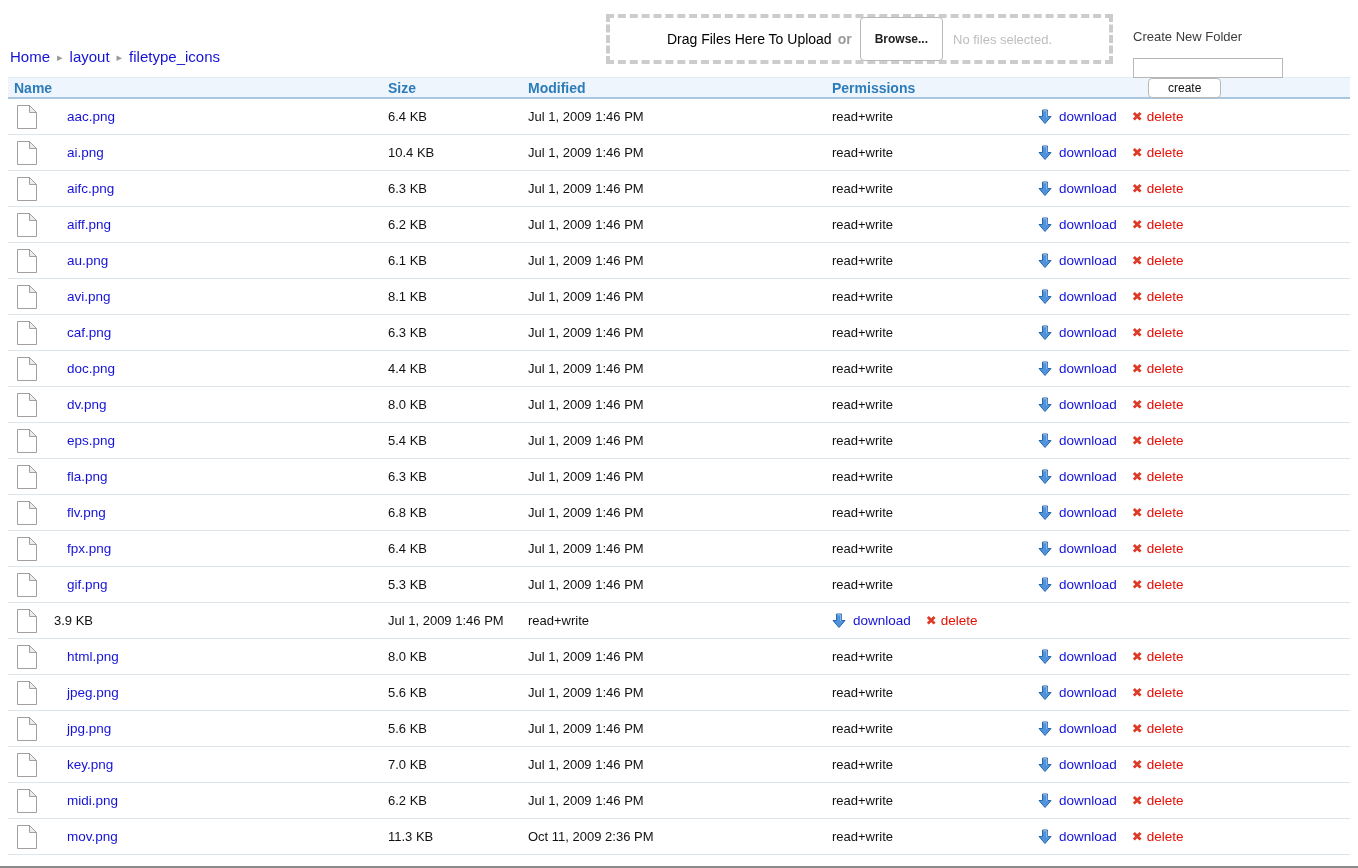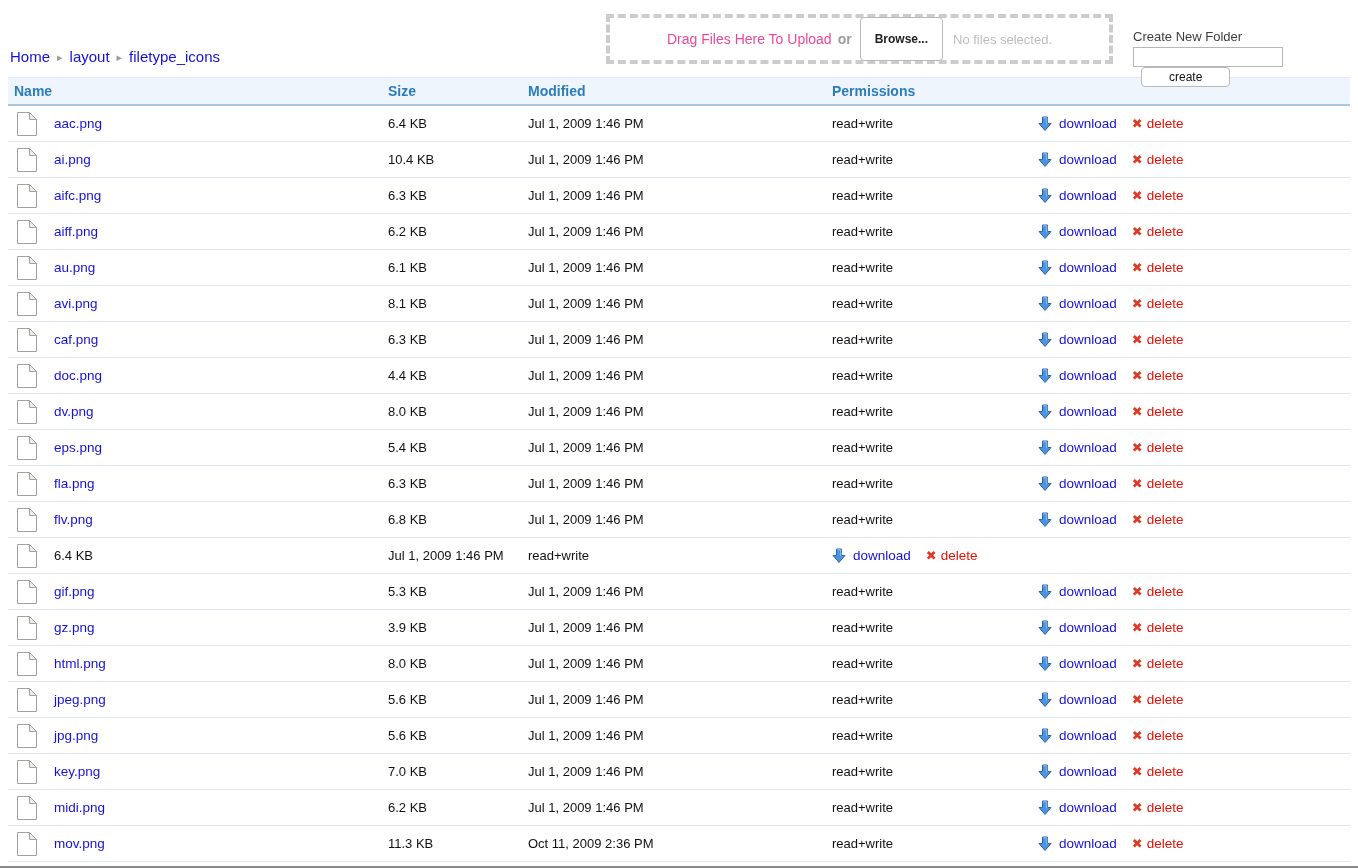--- a/index.html
+++ b/index.html
@@ -24,76 +24,76 @@
   .breadcrumb a { color: #1512d6; }
   .breadcrumb .sep { color: #9a9a9a; font-size: 11px; margin: 0 7px; vertical-align: 1px; }
 
   .dropzone {
     position: absolute; left: 606px; top: 14px;
     width: 507px; height: 50px;
     border: 4px dashed #cccccc;
     display: flex; align-items: center; justify-content: center;
     white-space: nowrap;
   }
-  .dropzone .drag-text { color: #ec4899; font-size: 14px; }
+  .dropzone .drag-text { color: #000000; font-size: 14px; }
   .dropzone .or-text { color: #9b9b9b; font-size: 14px; font-weight: bold; margin: 0 8px 0 6px; }
   .browse-btn {
     font-family: inherit; font-size: 12px; font-weight: bold; color: #222;
     background: #ffffff;
     border: 1px solid #b9b9b9; border-radius: 4px;
     padding: 14px 14px;
     cursor: pointer;
   }
   .dropzone .nofiles-text { color: #bdbdbd; font-size: 13px; margin-left: 10px; }
 
   .newfolder { position: absolute; left: 1133px; top: 29px; }
-  .newfolder .nf-label { color: #3c3c3c; font-size: 13px; display: block; margin-bottom: 3px; }
+  .newfolder .nf-label { color: #3c3c3c; font-size: 13px; display: block; margin-bottom: 14px; }
   .nf-input {
     width: 150px; height: 20px;
     border: 1px solid #b6b6b6;
     font-family: inherit; font-size: 12px;
     padding: 0 3px;
     vertical-align: middle;
   }
   .create-btn {
     font-family: inherit; font-size: 12px; color: #111;
     background: #ffffff;
     border: 1px solid #b9b9b9; border-radius: 4px;
-    padding: 2px 27px;
-    margin-left: 8px;
+    padding: 2px 19px;
+    margin-left: 15px;
     vertical-align: middle;
     cursor: pointer;
   }
 
   
   .filetable { margin: 0 8px; }
 
   .thead {
     display: grid;
     grid-template-columns: 374px 140px 304px 206px auto;
     align-items: center;
-    height: 29px;
+    height: 22px;
     padding-left: 6px;
     background: #eef5fc;
     border-top: 1px solid #e0ebf5;
     border-bottom: 2px solid #a9c6df;
     color: #2d7cba;
     font-size: 14px; font-weight: bold;
   }
 
   .frow {
     display: grid;
     grid-template-columns: 40px 334px 140px 304px 206px auto;
     align-items: center;
     height: 36px;
     padding-left: 6px;
     border-bottom: 1px solid #dde4eb;
     font-size: 13px;
   }
-  .frow .name-link { color: #1512d6; font-size: 13.5px; }
+  .frow .name-link { color: #1512d6; font-size: 13.5px; margin-left: 13px; }
   .frow .cell { color: #111; }
 
   .fileicon { margin-left: 3px; display: block; }
 
   .actions { display: flex; align-items: center; }
   .dl-group { display: flex; align-items: center; cursor: pointer; }
   .dl-icon { display: block; margin-right: 7px; }
   .dl-link { color: #1512d6; font-size: 13.5px; }
   .del-group { display: flex; align-items: center; margin-left: 15px; cursor: pointer; }
   .del-icon {
@@ -450,20 +450,21 @@
     </div>
   </div>
 
   <div class="frow">
     <div>
       <svg class="fileicon" width="20" height="24" viewBox="0 0 20 24">
         <path d="M0.5 0.5 H12.5 L19.5 7.5 V23.5 H0.5 Z" fill="#ffffff" stroke="#a0a0a0"></path>
         <path d="M12.5 0.5 V7.5 H19.5 Z" fill="#ededed" stroke="#a0a0a0"></path>
       </svg>
     </div>
+    <div><a href="#" class="name-link">fpx.png</a></div>
     <div class="cell">6.4 KB</div>
     <div class="cell">Jul 1, 2009 1:46 PM</div>
     <div class="cell">read+write</div>
     <div class="actions">
       <span class="dl-group">
         <svg class="dl-icon" width="14" height="16" viewBox="0 0 14 16">
           <path d="M4.5 1 H9.5 V7.5 H13 L7 14.5 L1 7.5 H4.5 Z" fill="#4d93dd" stroke="#2a66ab" stroke-width="1"></path>
           <path d="M5.2 1.8 H8.8 V8.2" fill="none" stroke="#9cc4ec" stroke-width="1"></path>
         </svg>
         <a href="#" class="dl-link">download</a>
@@ -501,21 +502,20 @@
     </div>
   </div>
 
   <div class="frow">
     <div>
       <svg class="fileicon" width="20" height="24" viewBox="0 0 20 24">
         <path d="M0.5 0.5 H12.5 L19.5 7.5 V23.5 H0.5 Z" fill="#ffffff" stroke="#a0a0a0"></path>
         <path d="M12.5 0.5 V7.5 H19.5 Z" fill="#ededed" stroke="#a0a0a0"></path>
       </svg>
     </div>
-    <div><a href="#" class="name-link">gz.png</a></div>
     <div class="cell">3.9 KB</div>
     <div class="cell">Jul 1, 2009 1:46 PM</div>
     <div class="cell">read+write</div>
     <div class="actions">
       <span class="dl-group">
         <svg class="dl-icon" width="14" height="16" viewBox="0 0 14 16">
           <path d="M4.5 1 H9.5 V7.5 H13 L7 14.5 L1 7.5 H4.5 Z" fill="#4d93dd" stroke="#2a66ab" stroke-width="1"></path>
           <path d="M5.2 1.8 H8.8 V8.2" fill="none" stroke="#9cc4ec" stroke-width="1"></path>
         </svg>
         <a href="#" class="dl-link">download</a>

